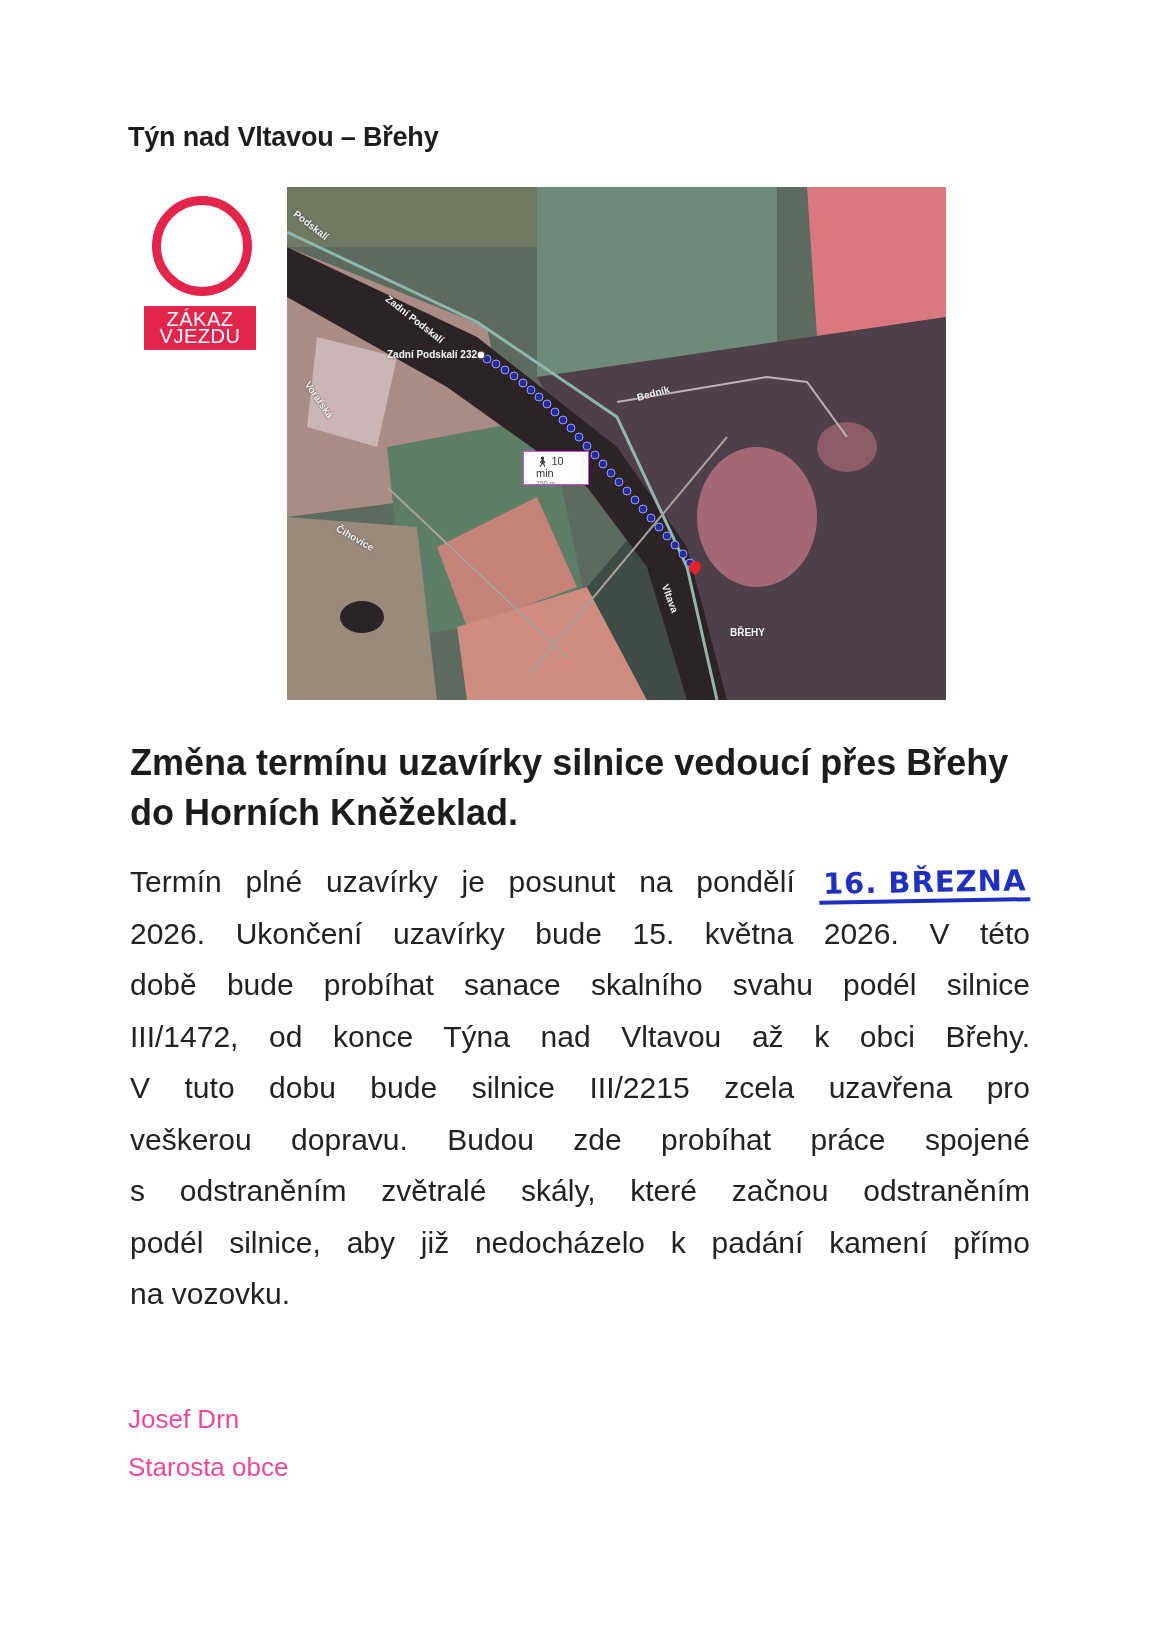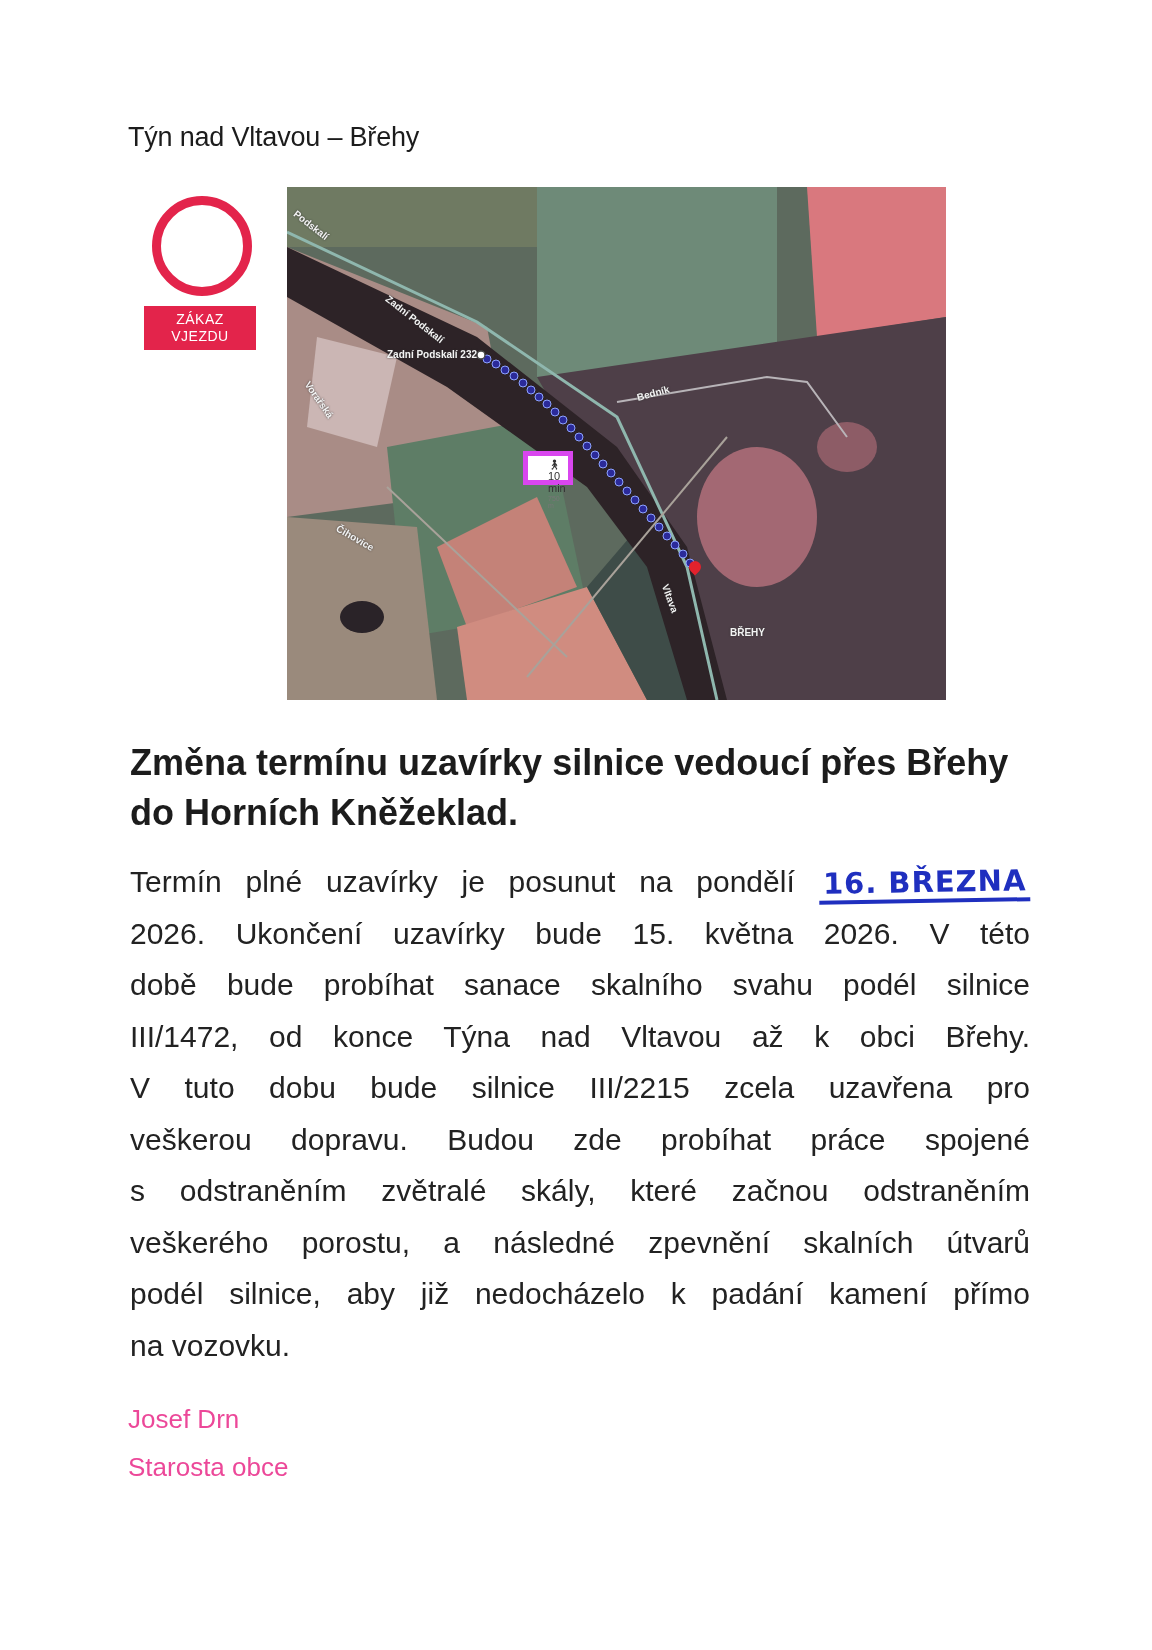--- a/index.html
+++ b/index.html
@@ -3,49 +3,49 @@
   <meta charset="utf-8">
   <style>
     html, body { margin: 0; padding: 0; background: #ffffff; }
     body {
       width: 1152px; height: 1650px; position: relative; overflow: hidden;
       font-family: "Liberation Sans", "DejaVu Sans", sans-serif;
       color: #1e1e1e;
     }
     .page-title {
       position: absolute; left: 128px; top: 122px;
-      font-size: 27px; font-weight: normal; letter-spacing: -0.2px;
+      font-size: 27px; font-weight: bold; letter-spacing: -0.2px;
       color: #1c1c1c;
     }
     
     .sign { position: absolute; left: 144px; top: 186px; width: 112px; height: 170px; }
     .sign-ring {
       position: absolute; left: 8px; top: 10px; width: 82px; height: 82px;
       border: 9px solid #e3244b; border-radius: 50%; background: #fff;
     }
     .sign-plate {
       position: absolute; left: 0; top: 120px; width: 112px; height: 44px;
       background: #e3244b; color: #fff; text-align: center;
-      font-size: 14px; line-height: 17px; padding-top: 5px; box-sizing: border-box;
+      font-size: 20px; line-height: 17px; padding-top: 5px; box-sizing: border-box;
       letter-spacing: 0.5px;
     }
     
     .map {
       position: absolute; left: 287px; top: 187px; width: 659px; height: 513px;
       overflow: hidden; background: #4f5a53;
     }
     .map svg { position: absolute; left: 0; top: 0; }
     .map-label {
       position: absolute; color: #f4f4f4; font-size: 10px; font-weight: bold;
       text-shadow: 0 0 2px #333; white-space: nowrap; transform-origin: left center;
     }
     .walk-box {
-      position: absolute; left: 236px; top: 264px; width: 45px; height: 34px;
-      background: #fff; border: 5px solid #d946ef; box-sizing: border-box;
-      font-size: 10px; color: #333; padding: 3px 20px;
+      position: absolute; left: 236px; top: 264px; width: 66px; height: 34px;
+      background: #fff; border: 1px solid #d946ef; box-sizing: border-box;
+      font-size: 10px; color: #333; padding: 3px 12px;
     }
     .walk-box .walk-time { font-size: 11px; }
     .walk-box .walk-dist { font-size: 7px; color: #777; display: block; margin-top: 1px; }
     .pin {
       position: absolute; left: 402px; top: 374px; width: 12px; height: 12px;
       background: #e2222d; border-radius: 50% 50% 50% 0; transform: rotate(-45deg);
     }
     
     .headline {
       position: absolute; left: 130px; top: 738px; width: 920px;
@@ -161,21 +161,20 @@
 <div class="headline">Změna termínu uzavírky silnice vedoucí přes Břehy do Horních Kněžeklad.</div>
 
 <div class="body-text">
   <span class="line"><span>Termín plné uzavírky je posunut na pondělí</span> <span class="handwritten">16. BŘEZNA</span></span>
   <span class="line">2026. Ukončení uzavírky bude 15.  května 2026. V této</span>
   <span class="line">době bude probíhat sanace skalního svahu podél silnice</span>
   <span class="line">III/1472, od konce Týna nad Vltavou až k obci Břehy.</span>
   <span class="line">V tuto dobu bude silnice III/2215 zcela uzavřena pro</span>
   <span class="line">veškerou dopravu. Budou zde probíhat práce spojené</span>
   <span class="line">s odstraněním zvětralé skály, které začnou odstraněním</span>
-  <span class="line">veškerého porostu, a následné zpevnění skalních útvarů</span>
   <span class="line">podél silnice, aby již nedocházelo k padání kamení přímo</span>
   <span class="line last">na vozovku.</span>
 </div>
 
 <div class="signature">
   <div>Josef Drn</div>
   <div>Starosta obce</div>
 </div>
 
 </body></html>

